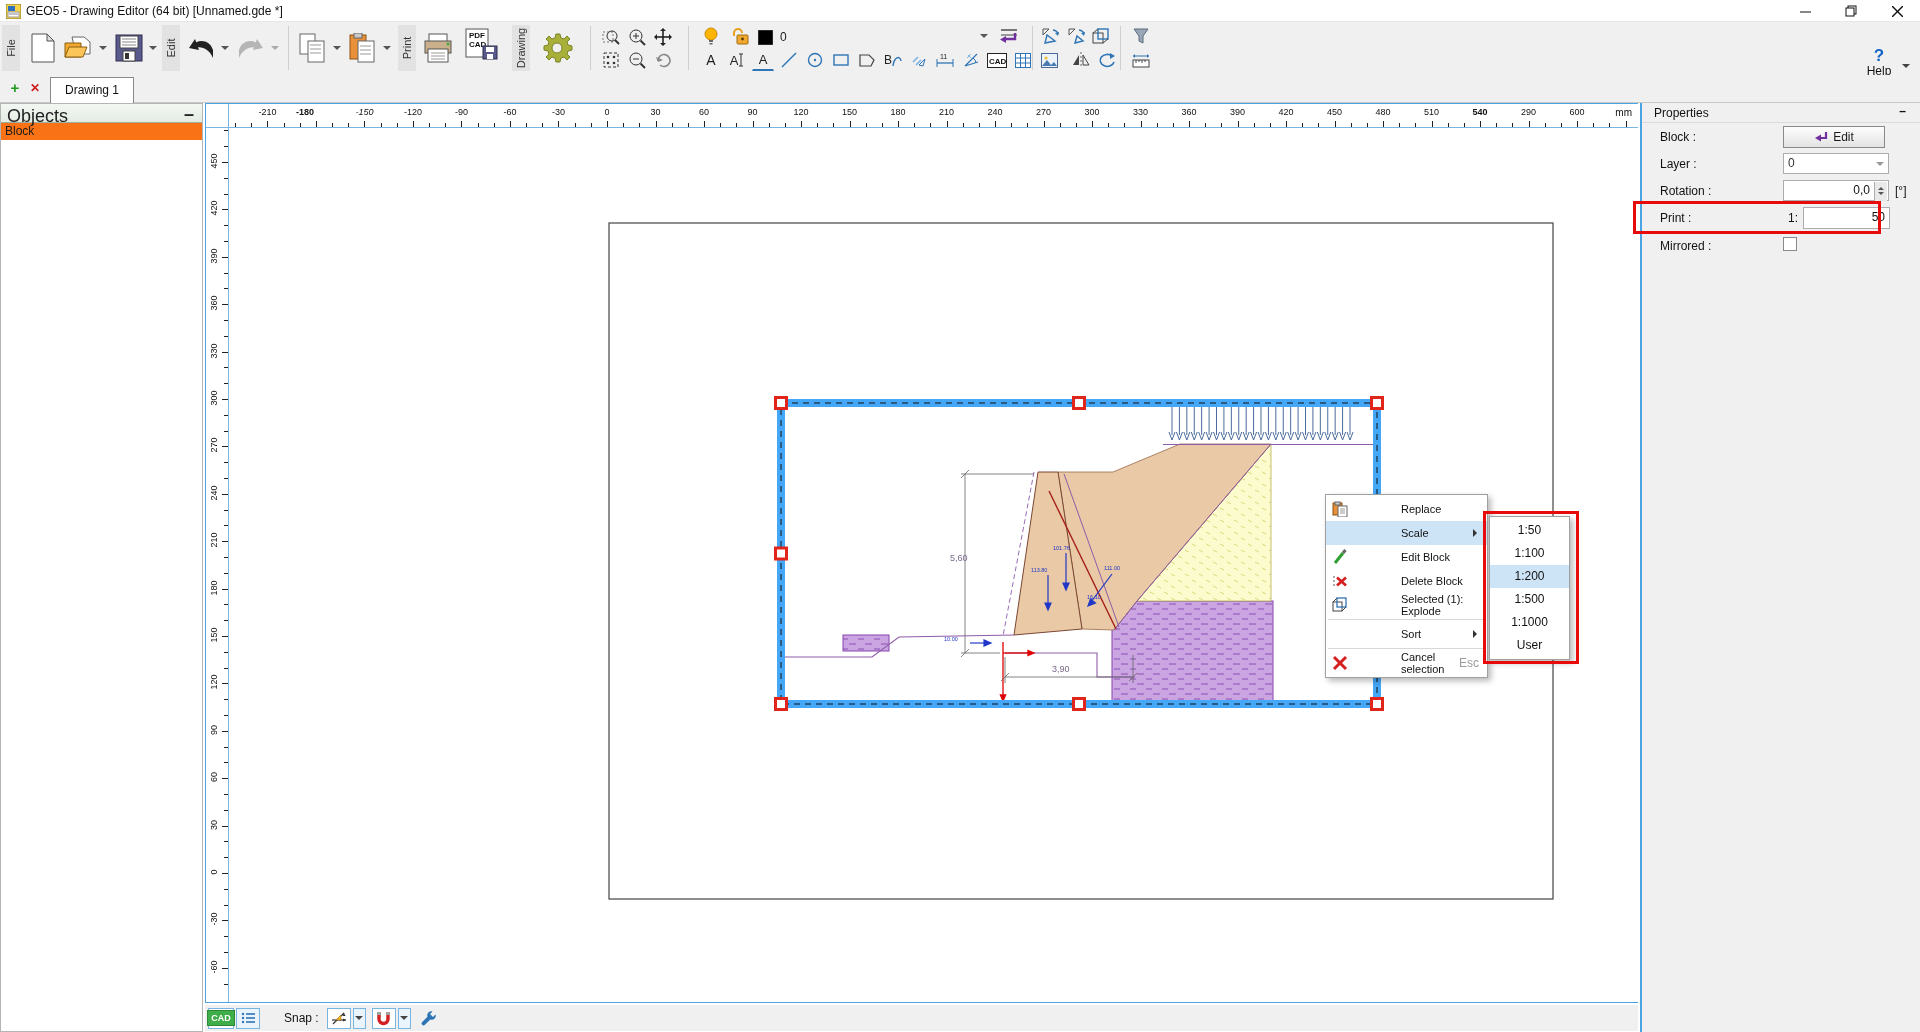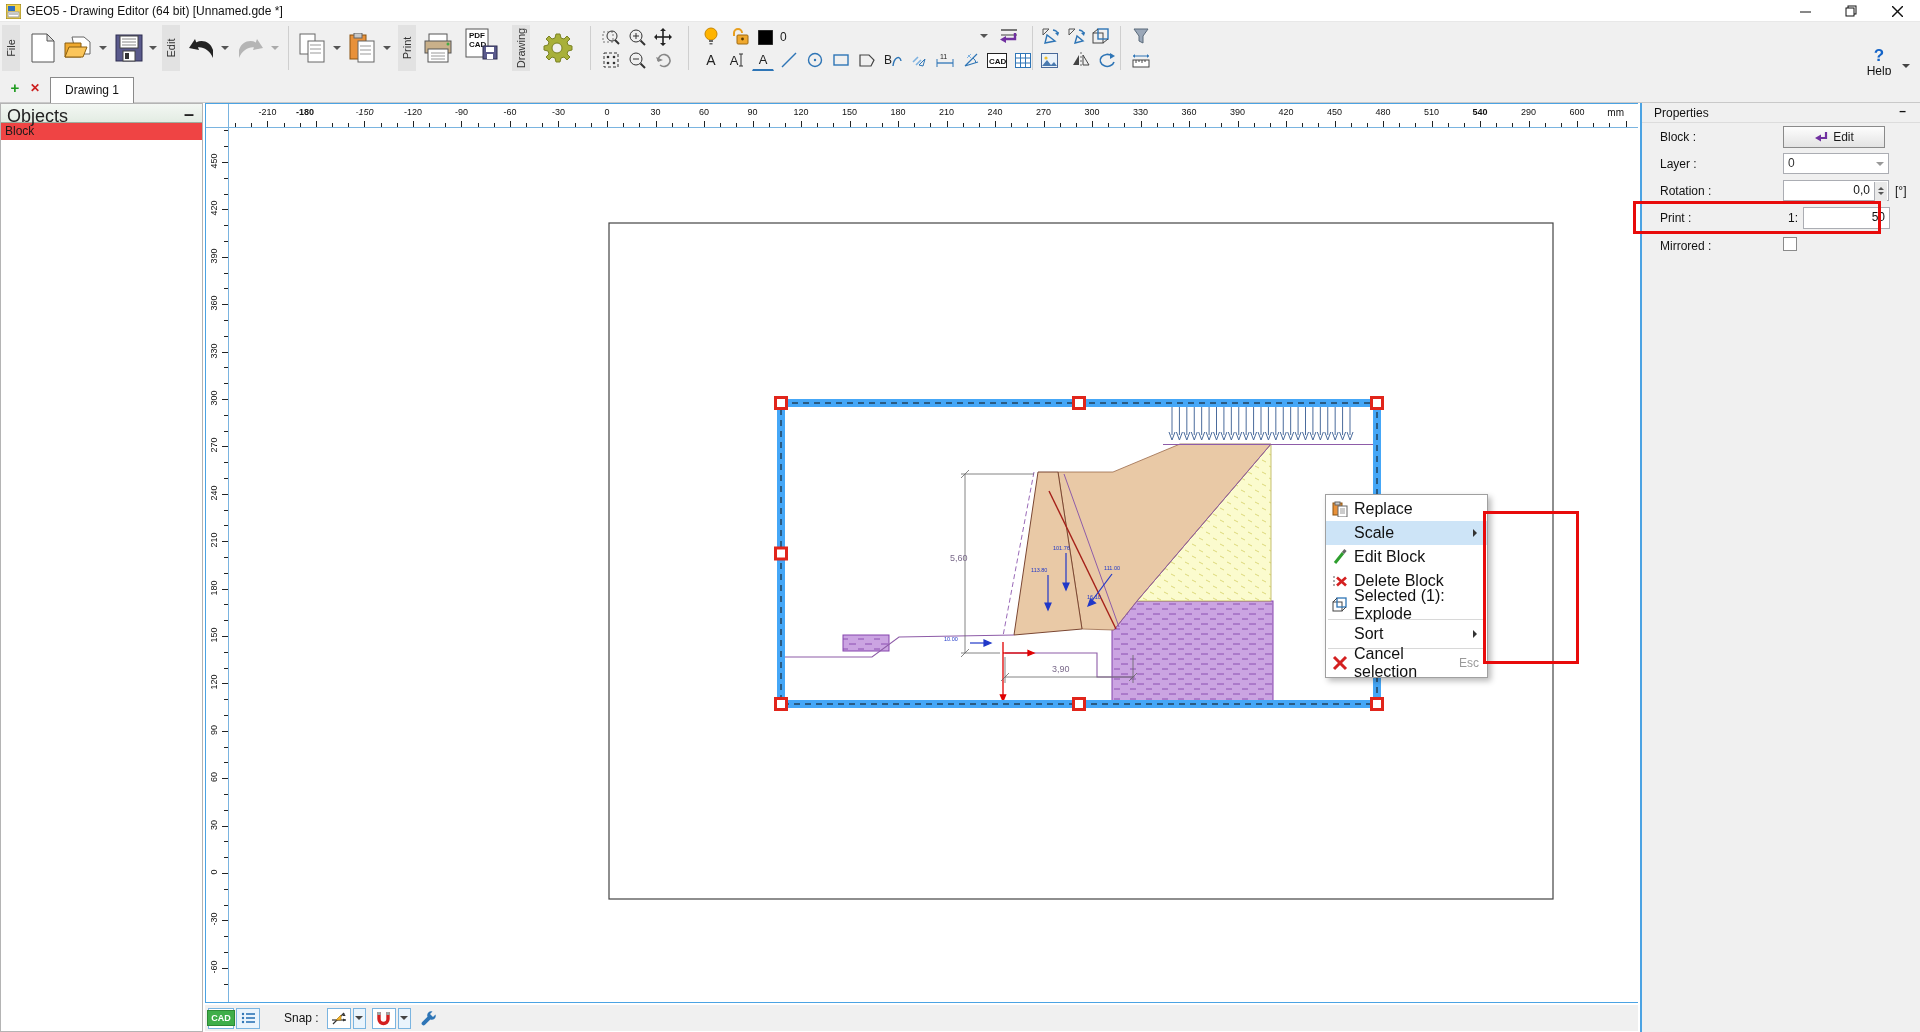--- a/index.html
+++ b/index.html
@@ -32,43 +32,43 @@
   .tabico { position:absolute; top:3px; width:18px; height:20px; text-align:center; font-weight:bold; font-size:15px; line-height:20px; }
   #tab-add { left:6px; color:#1f9b1f; }
   #tab-close { left:26px; color:#cc1f1f; }
   .tab { position:absolute; left:50px; top:2px; height:26px; background:#ffffff; border:1px solid #8a8a8a; border-bottom:none; padding:0 14px; line-height:24px; font-size:12px; color:#111; }
 
   
   #leftpanel { position:absolute; left:0; top:103px; width:203px; height:929px; background:#fff; border:1px solid #b4b4b4; }
   #leftpanel .hdr { height:19px; background:linear-gradient(#f3f7f3,#e3ece3); border-bottom:1px solid #9fae9f; padding:2px 6px; font-size:18px; color:#222; position:relative; }
   #leftpanel .hdr .min { position:absolute; right:8px; top:0; font-weight:bold; }
   .objrow { height:17px; line-height:17px; padding:0 4px; font-size:12px; }
-  .objrow.sel { background:#ef4444; }
+  .objrow.sel { background:#f97316; }
 
   
   #canvas { position:absolute; left:205px; top:103px; width:1433px; height:900px; border:1px solid #4ba3e3; background:#fff; }
   #hruler { position:absolute; left:23px; top:0; width:1409px; height:24px; background:#fff; border-bottom:1px solid #7ab4e0; overflow:hidden; }
   #vruler { position:absolute; left:0; top:24px; width:23px; height:874px; background:#fff; border-right:1px solid #7ab4e0; overflow:hidden; }
   #rcorner { position:absolute; left:0; top:0; width:23px; height:24px; background:#fff; border-right:1px solid #7ab4e0; border-bottom:1px solid #7ab4e0;}
   .htick { position:absolute; bottom:0; width:1px; height:4px; background:#222; }
   .htick.major { height:6px; }
   .hlab { position:absolute; top:3px; font-size:9px; color:#111; transform:translateX(-50%); }
   .vtick { position:absolute; right:0; height:1px; width:4px; background:#222; }
   .vtick.major { width:6px; }
   .vlab { position:absolute; left:-1px; width:18px; text-align:center; font-size:9px; color:#111; transform:rotate(-90deg); }
-  #unitlab { position:absolute; right:14px; top:3px; font-size:10px; color:#111; }
+  #unitlab { position:absolute; right:6px; top:3px; font-size:10px; color:#111; }
   #viewport { position:absolute; left:23px; top:24px; width:1409px; height:874px; background:#fff; }
   #drawsvg { position:absolute; left:0; top:0; }
 
   
   #ctxmenu { position:absolute; left:1325px; top:494px; width:163px; background:#fff; border:1px solid #a0a0a0; box-shadow:3px 3px 6px rgba(0,0,0,.28); z-index:30; padding:2px 0; }
   .mrow { height:24px; display:flex; align-items:center; position:relative; cursor:default; }
   .mrow.hl { background:#cde4f7; }
   .mrow .mic { width:28px; display:flex; justify-content:center; align-items:center; }
-  .mrow .mlab { font-size:16px; color:#111; flex:1; }
+  .mrow .mlab { font-size:11px; color:#111; flex:1;margin-left:47px; }
   .mrow .msc { font-size:12px; color:#9a9a9a; padding-right:8px; }
   .mrow .arr { position:absolute; right:6px; border:4px solid transparent; border-left-color:#333; }
   .msep { height:1px; background:#d8d8d8; margin:2px 2px; }
 
   #submenu { position:absolute; left:1489px; top:516px; width:81px; background:#fff; border:1px solid #a0a0a0; box-shadow:3px 3px 6px rgba(0,0,0,.28); z-index:31; padding:2px 0; }
   .srow { height:23px; line-height:23px; text-align:center; font-size:12px; color:#111; }
   .srow.sel { background:#cde4f7; }
 
   .redbox { position:absolute; border:3px solid #e80b0b; z-index:40; pointer-events:none; }
   #redbox-submenu { left:1483px; top:511px; width:96px; height:153px; }
@@ -899,20 +899,28 @@
         <span class="mic">
           <svg width="16" height="16">
             <line x1="2" y1="2" x2="14" y2="14" stroke="#d42020" stroke-width="3"></line>
             <line x1="14" y1="2" x2="2" y2="14" stroke="#d42020" stroke-width="3"></line>
           </svg>
         </span>
         <span class="mlab">Cancel selection</span>
         <span class="msc">Esc</span>
       </div>
     </div>
+  <div id="submenu">
+      <div class="srow">1:50</div>
+      <div class="srow">1:100</div>
+      <div class="srow sel">1:200</div>
+      <div class="srow">1:500</div>
+      <div class="srow">1:1000</div>
+      <div class="srow">User</div>
+    </div>
   <div id="redbox-submenu" class="redbox"></div>
 
   <div id="rightpanel">
     <div class="hdr">
       <span>Properties</span>
       <span class="min">–</span>
     </div>
 
     <div class="prow" style="top:23px">
       <span class="plab">Block :</span>

